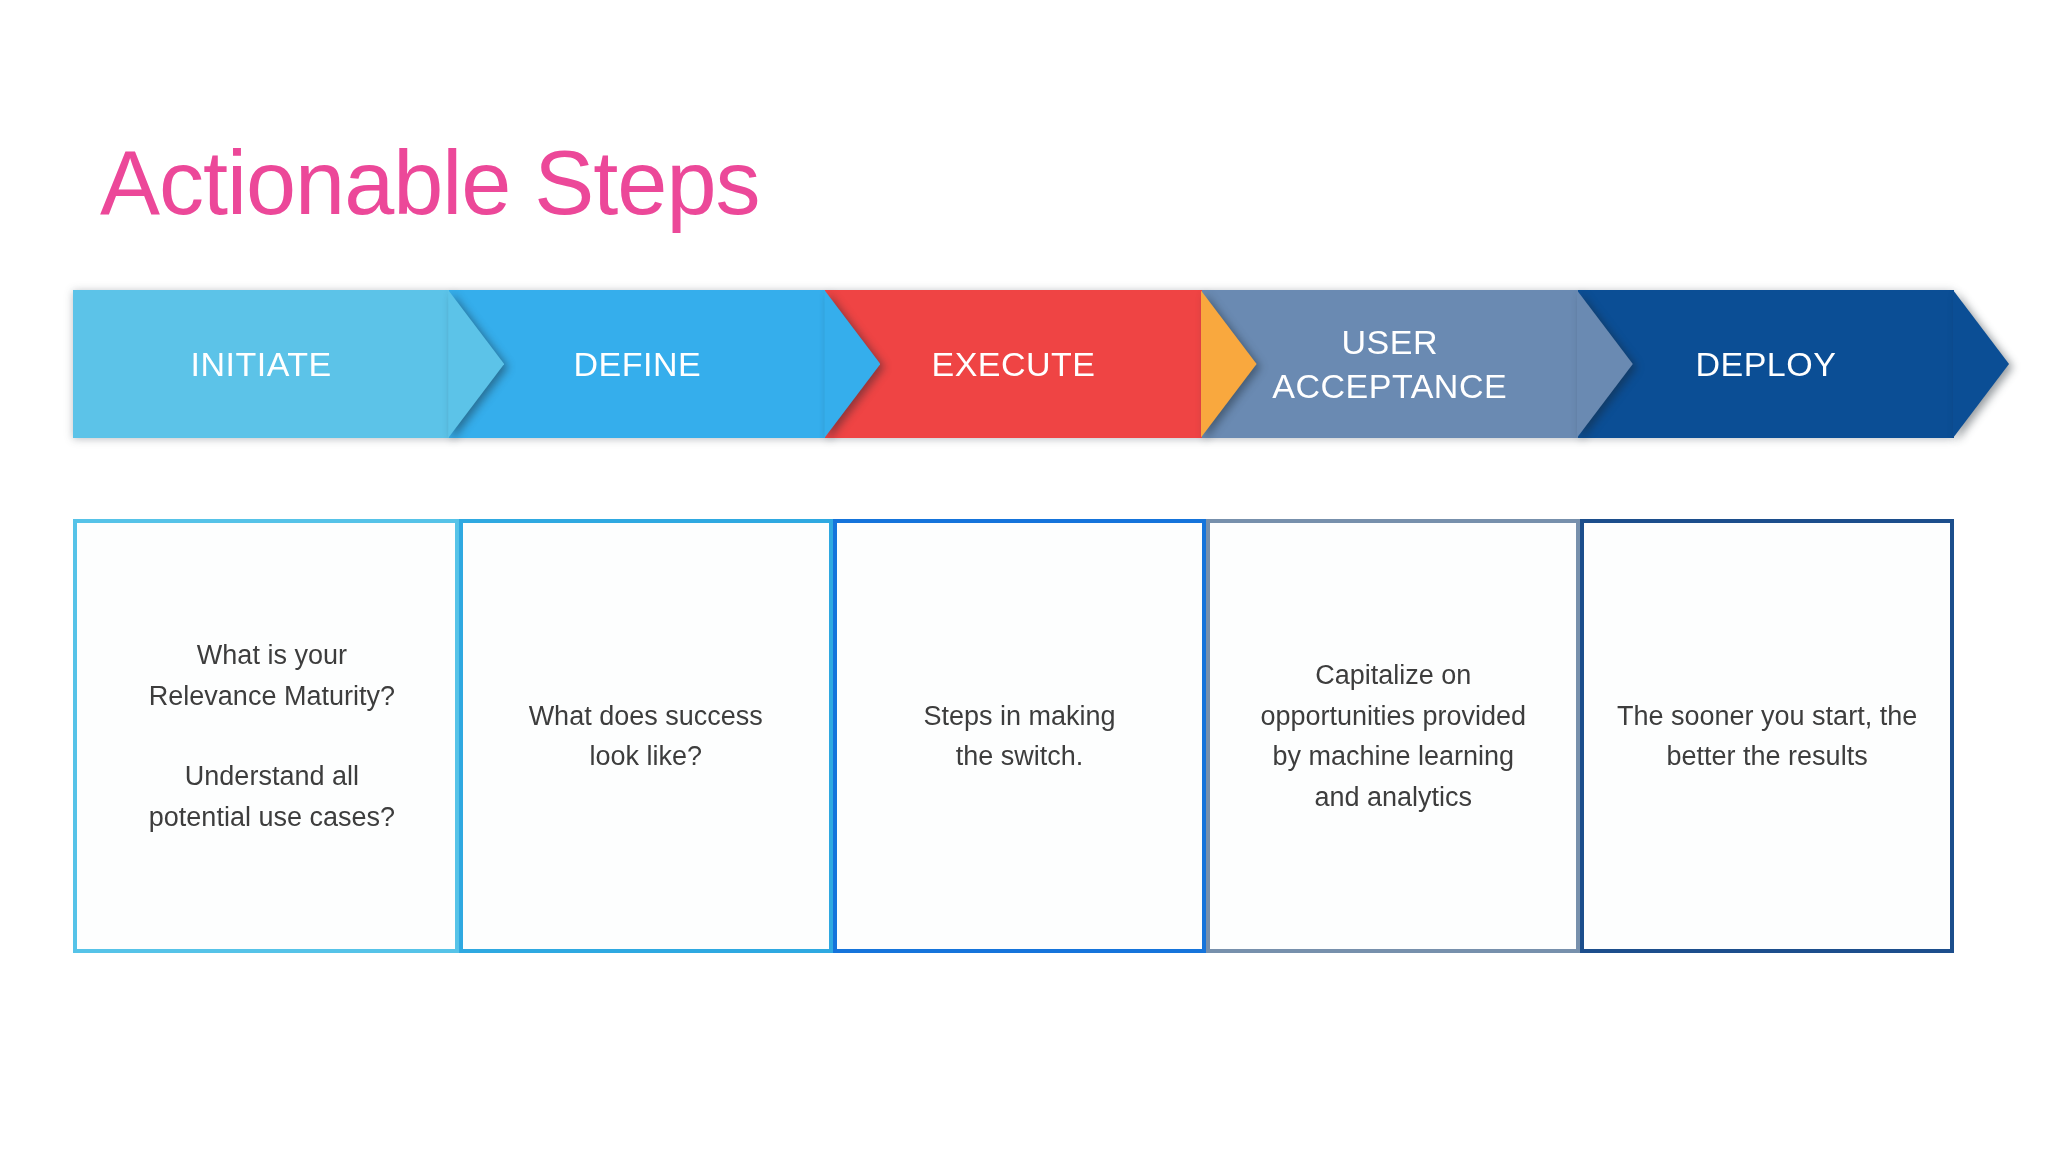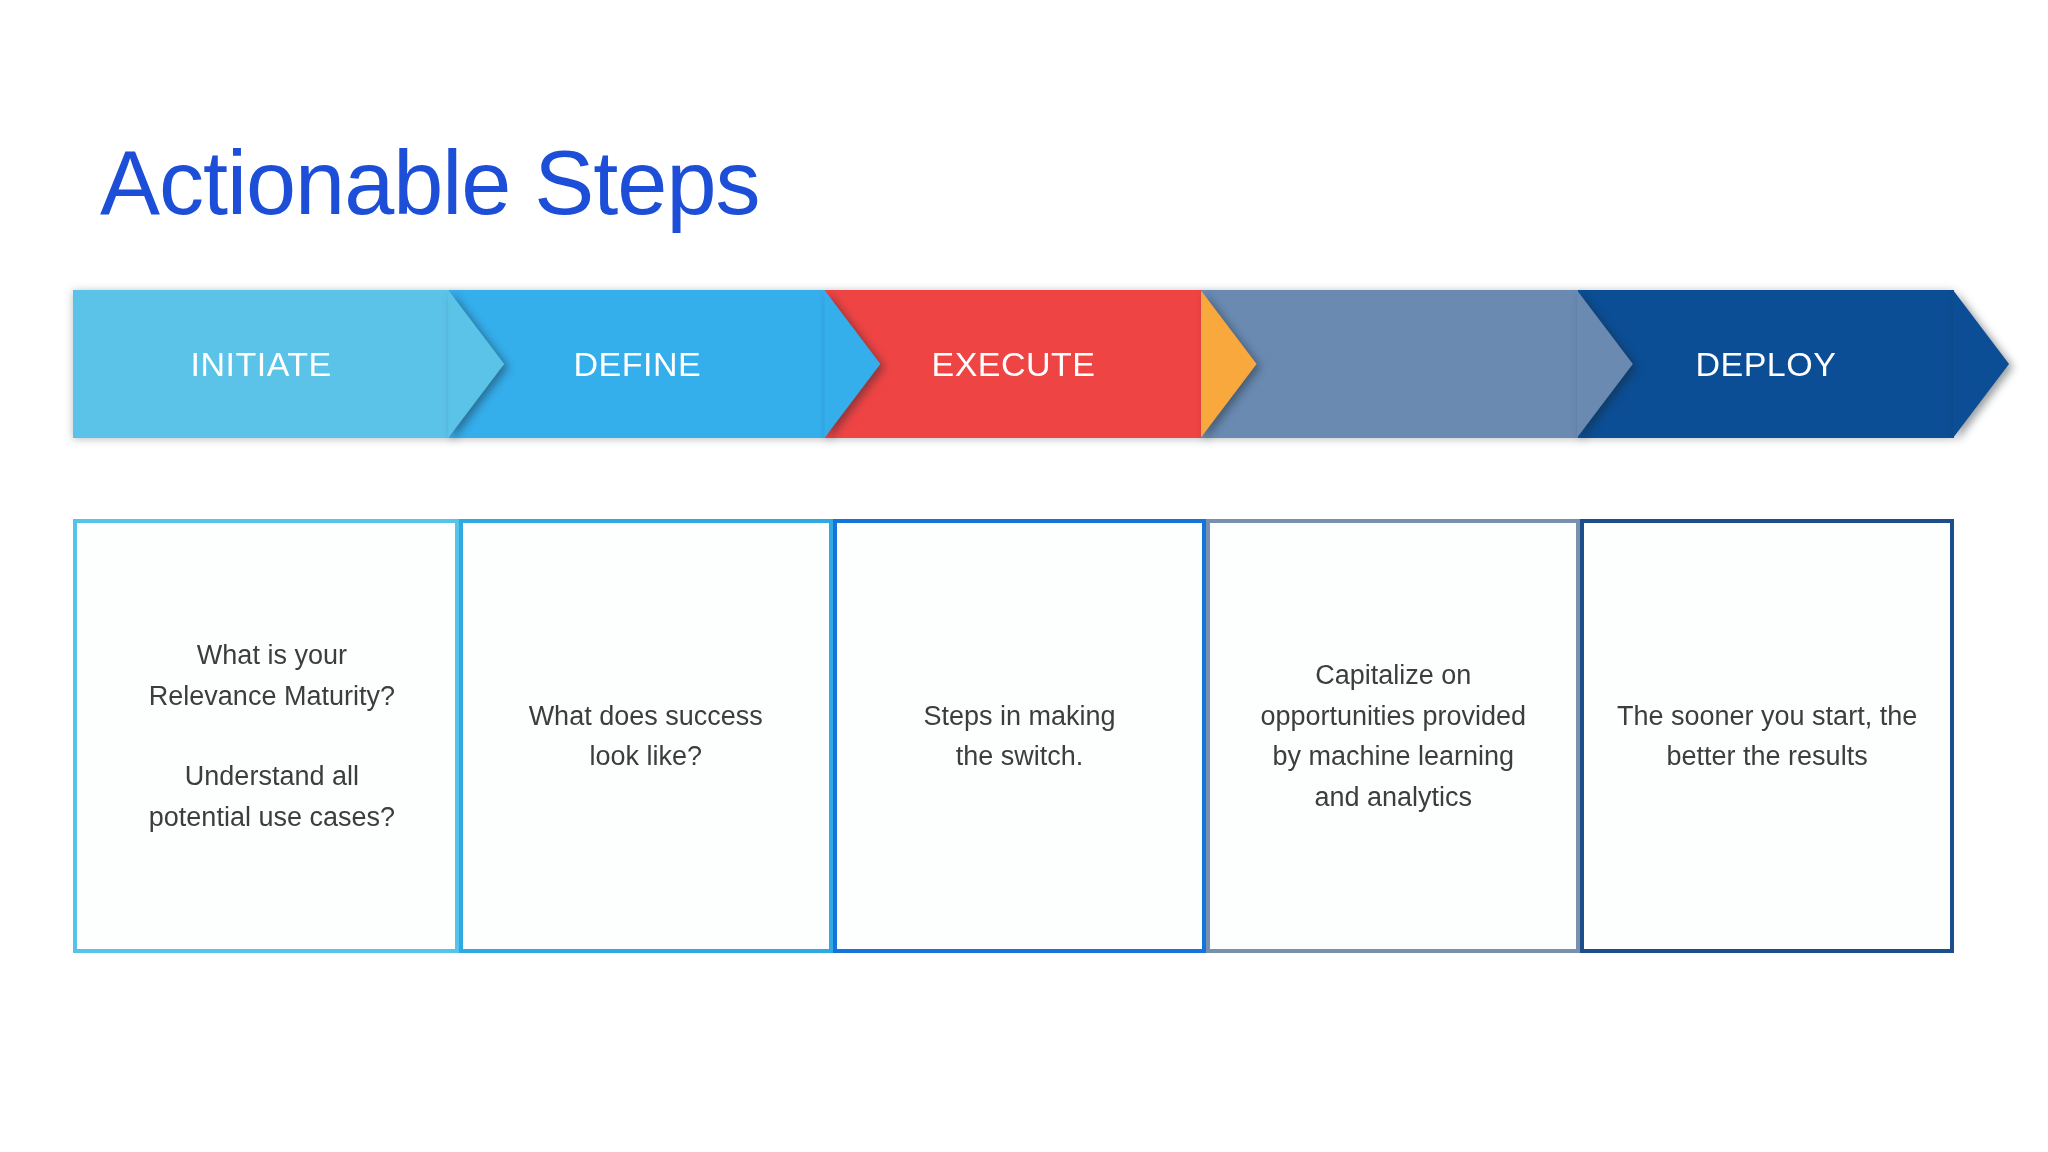--- a/index.html
+++ b/index.html
@@ -15,21 +15,21 @@
     background: #ffffff;
     overflow: hidden;
   }
   .slide-title {
     position: absolute;
     left: 100px;
     top: 72px;
     font-size: 90px;
     font-weight: 300;
     letter-spacing: -1px;
-    color: #1d4ed8;
+    color: #ec4899;
     white-space: nowrap;
   }
   
   .arrow-band {
     position: absolute;
     left: 73px;
     top: 290px;
     width: 1881px;
     height: 148px;
     display: flex;
@@ -119,20 +119,22 @@
           <div class="tip" style="background: rgb(53, 174, 236);"></div>
         </div>
       </div>
       <div class="arrow-seg" style="background: #ef4444; z-index: 13;">
         <div class="arrow-label">EXECUTE</div>
         <div class="tip-wrap">
           <div class="tip" style="background: rgb(249, 168, 62);"></div>
         </div>
       </div>
       <div class="arrow-seg" style="background: rgb(106, 138, 178); z-index: 12;">
+        <div class="arrow-label">USER
+ACCEPTANCE</div>
         <div class="tip-wrap">
           <div class="tip" style="background: rgb(106, 138, 178);"></div>
         </div>
       </div>
       <div class="arrow-seg" style="background: rgb(11, 78, 149); z-index: 11;">
         <div class="arrow-label">DEPLOY</div>
         <div class="tip-wrap">
           <div class="tip" style="background: rgb(11, 78, 149);"></div>
         </div>
       </div>

